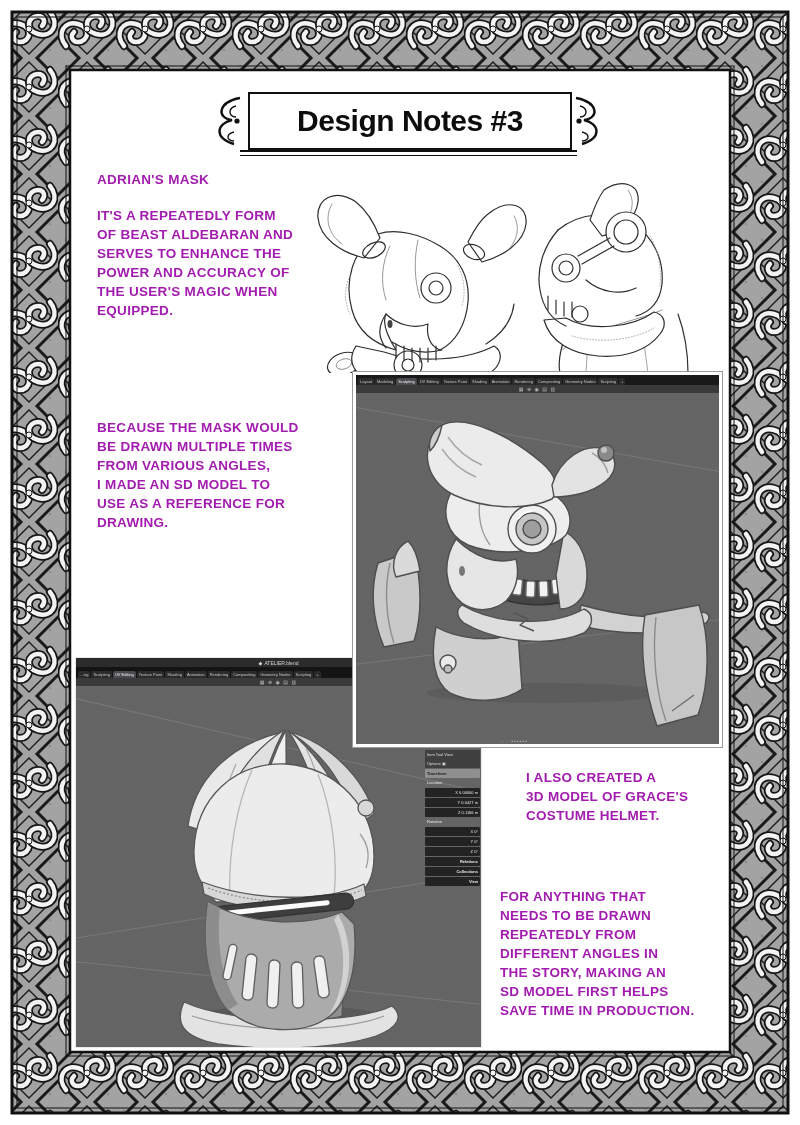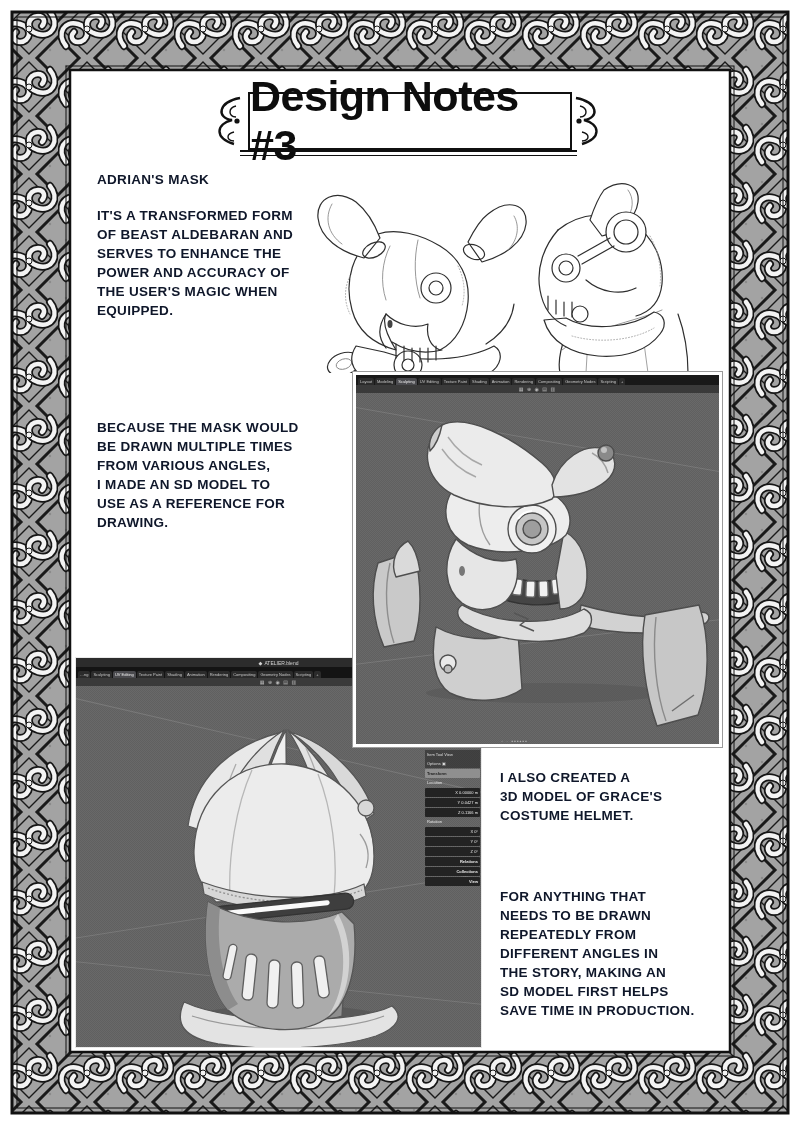--- a/index.html
+++ b/index.html
@@ -1,34 +1,34 @@
 <!DOCTYPE html>
 <html><head>
 <meta charset="utf-8">
 <style>
   html,body{margin:0;padding:0}
   body{width:800px;height:1125px;position:relative;overflow:hidden;background:#fff;
        font-family:"Liberation Sans",sans-serif}
   .abs{position:absolute}
-  .manga{font-weight:700;color:#0f172a;letter-spacing:.3px;white-space:pre-line;
+  .manga{font-weight:700;color:#a21caf;letter-spacing:.3px;white-space:pre-line;
          font-family:"Liberation Sans",sans-serif}
   .t13{font-size:13.5px;line-height:19px}
 
   
   #title-box{left:248px;top:92px;width:320px;height:54px;border:2.5px solid #101010;
              background:#fff;display:flex;align-items:center;justify-content:center;
-             font-size:43px;font-weight:700;letter-spacing:-.5px;color:#0d0d0d;z-index:3}
+             font-size:30px;font-weight:700;letter-spacing:-.5px;color:#0d0d0d;z-index:3}
   #title-underline{left:240px;top:150px;width:337px;height:3px;border-top:2.5px solid #101010;
              border-bottom:1px solid #101010;z-index:3}
 
   
   #note1-head{left:97px;top:170px;z-index:3}
   #note1-body{left:97px;top:206px;z-index:3}
   #note2-body{left:97px;top:418px;z-index:3}
-  #note3-p1{left:500px;top:768px;z-index:5}
+  #note3-p1{left:526px;top:768px;z-index:5}
   #note3-p2{left:500px;top:887px;z-index:5}
 
   
   #sketches{left:290px;top:176px;z-index:1}
 
   
   .checker{background:repeating-conic-gradient(#696969 0% 25%,#606060 0% 50%) 0 0/2px 2px}
   .win{box-sizing:border-box;overflow:hidden}
   #win-helmet{left:75px;top:657px;width:407px;height:391px;border:1px solid #e9e9e9;z-index:2}
   #win-mask{left:353px;top:372px;width:369px;height:375px;border:3px solid #fff;
@@ -299,21 +299,21 @@
         <path d="M236 60 C244 64 250 72 252 80" fill="none" stroke="#a0a0a0"></path>
         <circle cx="250" cy="60" r="8" fill="#8a8a8a"></circle>
           <circle cx="248" cy="57" r="3" fill="#c2c2c2" stroke="none"></circle>
       </g>
     </svg>
     <div class="status-glyphs">◦ · ▪▪▪▪▪▪</div>
   </div>
 </div>
 
 <div class="abs manga t13" id="note1-head">ADRIAN'S MASK</div>
-<div class="abs manga t13" id="note1-body">IT'S A TRANSFORMED FORM
+<div class="abs manga t13" id="note1-body">IT'S A REPEATEDLY FORM
 OF BEAST ALDEBARAN AND
 SERVES TO ENHANCE THE
 POWER AND ACCURACY OF
 THE USER'S MAGIC WHEN
 EQUIPPED.</div>
 <div class="abs manga t13" id="note2-body">BECAUSE THE MASK WOULD
 BE DRAWN MULTIPLE TIMES
 FROM VARIOUS ANGLES,
 I MADE AN SD MODEL TO
 USE AS A REFERENCE FOR

